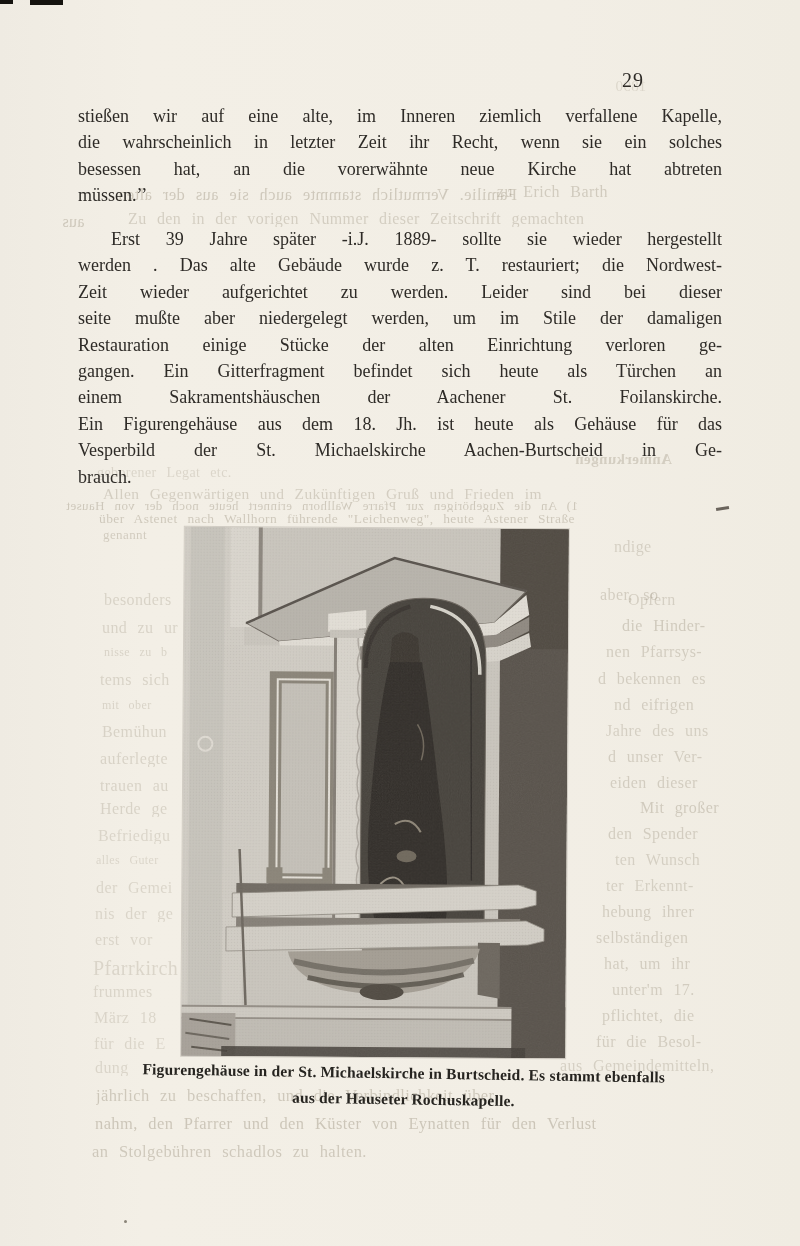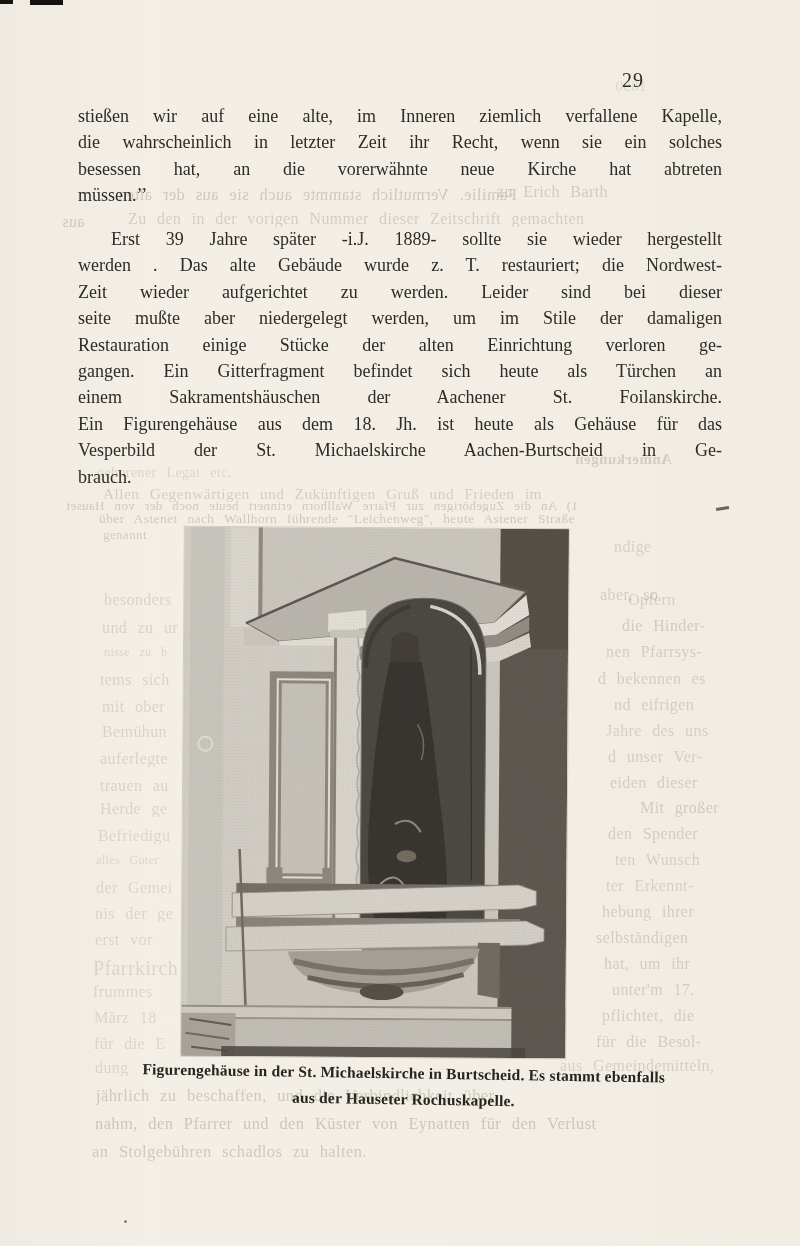--- a/index.html
+++ b/index.html
@@ -71,21 +71,21 @@
       <span class="bleed" style="left: 596px; top: 930px; font-size: 16px; opacity: 0.26;">selbständigen</span>
       <span class="bleed" style="left: 604px; top: 956px; font-size: 16px; opacity: 0.26;">hat,  um  ihr</span>
       <span class="bleed" style="left: 612px; top: 982px; font-size: 16px; opacity: 0.26;">unter'm  17.</span>
       <span class="bleed" style="left: 602px; top: 1008px; font-size: 16px; opacity: 0.26;">pflichtet,  die</span>
       <span class="bleed" style="left: 596px; top: 1034px; font-size: 16px; opacity: 0.26;">für  die  Besol-</span>
       <span class="bleed" style="left: 560px; top: 1058px; font-size: 16px; opacity: 0.24;">aus  Gemeindemitteln,</span>
       <span class="bleed" style="left: 104px; top: 592px; font-size: 16px; opacity: 0.22; max-width: 78px; overflow: hidden; display: inline-block;">besonders</span>
       <span class="bleed" style="left: 102px; top: 620px; font-size: 16px; opacity: 0.22; max-width: 80px; overflow: hidden; display: inline-block;">und zu ur</span>
       <span class="bleed" style="left: 104px; top: 646px; font-size: 12px; opacity: 0.22; max-width: 78px; overflow: hidden; display: inline-block;">nisse zu b</span>
       <span class="bleed" style="left: 100px; top: 672px; font-size: 16px; opacity: 0.22; max-width: 82px; overflow: hidden; display: inline-block;">tems sich</span>
-      <span class="bleed" style="left: 102px; top: 699px; font-size: 16px; opacity: 0.22; max-width: 80px; overflow: hidden; display: inline-block; text-align: center;">mit  ober</span>
+      <span class="bleed" style="left: 102px; top: 699px; font-size: 12px; opacity: 0.22; max-width: 80px; overflow: hidden; display: inline-block; text-align: center;">mit  ober</span>
       <span class="bleed" style="left: 102px; top: 724px; font-size: 16px; opacity: 0.22; max-width: 80px; overflow: hidden; display: inline-block;">Bemühun</span>
       <span class="bleed" style="left: 100px; top: 751px; font-size: 16px; opacity: 0.22; max-width: 82px; overflow: hidden; display: inline-block;">auferlegte</span>
       <span class="bleed" style="left: 100px; top: 778px; font-size: 16px; opacity: 0.22; max-width: 82px; overflow: hidden; display: inline-block;">trauen  au</span>
       <span class="bleed" style="left: 100px; top: 801px; font-size: 16px; opacity: 0.22; max-width: 82px; overflow: hidden; display: inline-block;">Herde  ge</span>
       <span class="bleed" style="left: 98px; top: 828px; font-size: 16px; opacity: 0.2; max-width: 84px; overflow: hidden; display: inline-block;">Befriedigu</span>
       <span class="bleed" style="left: 96px; top: 854px; font-size: 12px; opacity: 0.2; max-width: 86px; overflow: hidden; display: inline-block;">alles Guter</span>
       <span class="bleed" style="left: 96px; top: 880px; font-size: 16px; opacity: 0.2; max-width: 86px; overflow: hidden; display: inline-block;">der Gemei</span>
       <span class="bleed" style="left: 95px; top: 906px; font-size: 16px; opacity: 0.2; max-width: 87px; overflow: hidden; display: inline-block;">nis der ge</span>
       <span class="bleed" style="left: 95px; top: 932px; font-size: 16px; opacity: 0.2; max-width: 87px; overflow: hidden; display: inline-block;">erst  vor</span>
       <span class="bleed" style="left: 93px; top: 958px; font-size: 20px; opacity: 0.2; max-width: 89px; overflow: hidden; display: inline-block;">Pfarrkirch</span>

